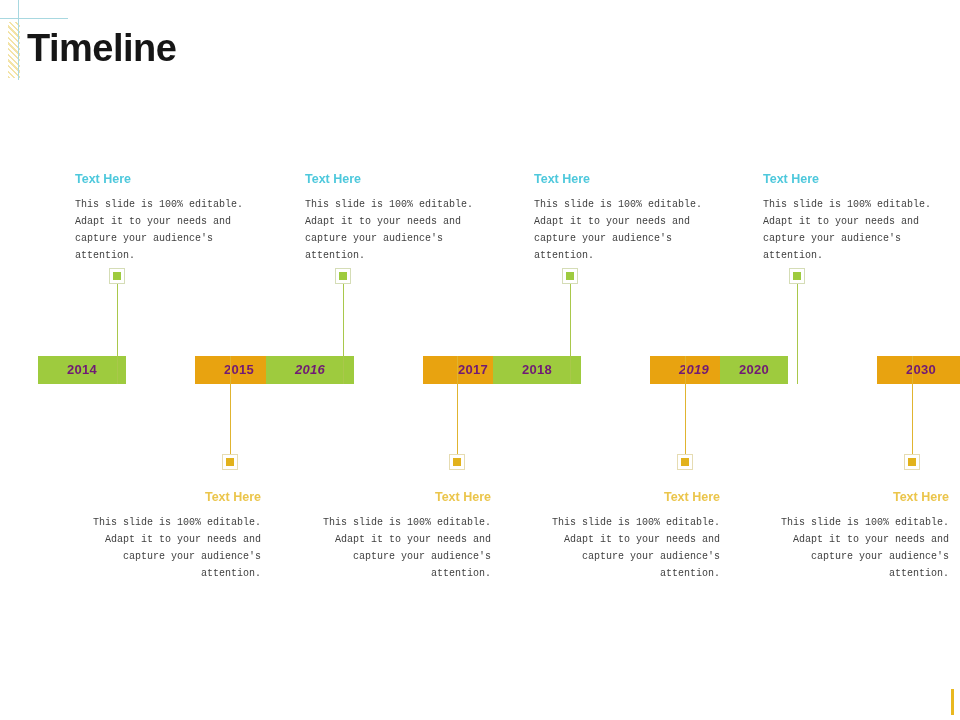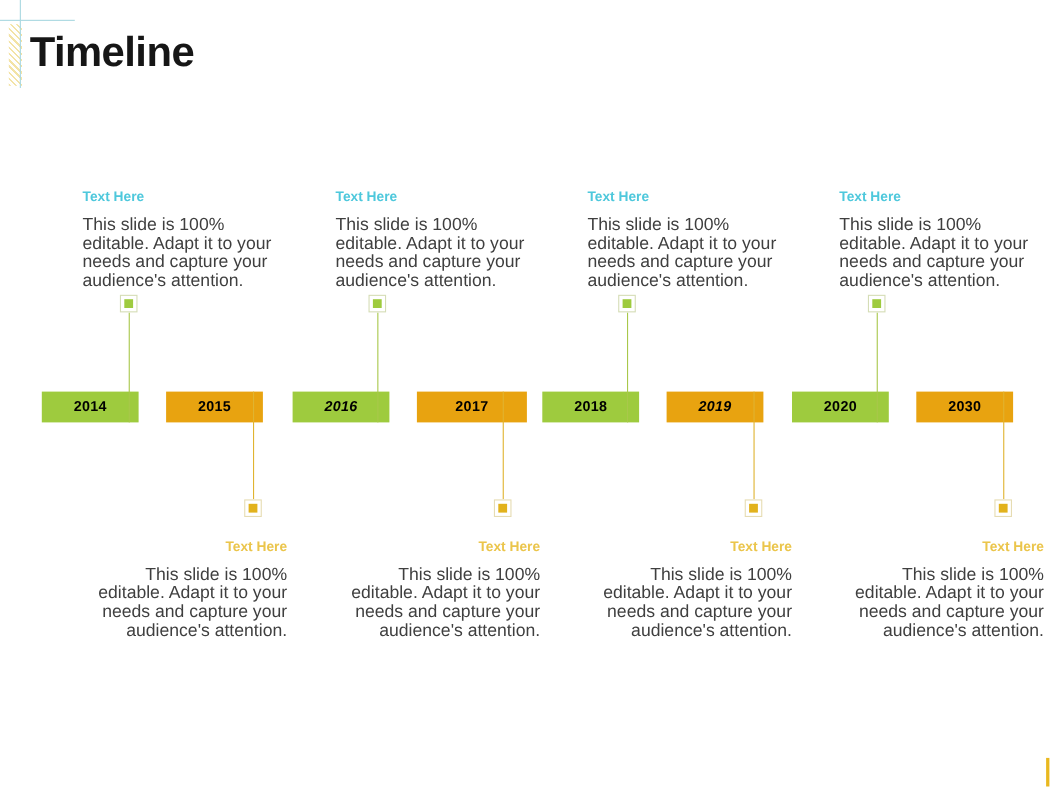--- a/index.html
+++ b/index.html
@@ -75,27 +75,27 @@
     width: 960px;
     height: 720px;
   }
 
   .year-bar {
     position: absolute;
     top: 356px;
     height: 28px;
     line-height: 28px;
     text-align: center;
-    color: #000000;
+    color: #701a75;
     font-size: 13px;
     font-weight: bold;
     letter-spacing: 0.3px;
   }
   .year-bar.green  { background: #9ECB3E; }
-  .year-bar.orange { background: #E8A310; }
+  .year-bar.orange { background: #E8A310; margin-left: 44px; }
 
   
   .stem {
     position: absolute;
     width: 1px;
   }
   .stem.green  { background: #A9C84B; }
   .stem.orange { background: #E0B430; }
 
   
@@ -125,44 +125,45 @@
   }
   .tb-heading {
     font-size: 12.5px;
     font-weight: bold;
     margin: 0 0 9px 0;
     line-height: 15px;
   }
   .tb-heading.teal { color: #4EC8DC; }
   .tb-heading.gold { color: #EBC54B; }
   .tb-body {
-    font-size: 16px;
+    font-size: 10px;
     color: #3f3f3f;
     line-height: 17px;
     margin: 0;
+    font-family: Liberation Mono, monospace;
   }
   .text-block.top    { top: 172px; text-align: left; }
   .text-block.bottom { top: 490px; text-align: right; }
 </style>
 </head>
 <body>
 
 <div id="title-deco-hatch"></div>
 <div id="title-deco-vline"></div>
 <div id="title-deco-hline"></div>
 <div id="page-title">Timeline</div>
 
 <div id="timeline-stage">
     <div class="year-bar green" style="left: 38px; width: 88px;">2014</div>
     <div class="year-bar orange" style="left: 151px; width: 88px;">2015</div>
     <div class="year-bar green" style="left: 266px; width: 88px; font-style: italic;">2016</div>
     <div class="year-bar orange" style="left: 379px; width: 100px;">2017</div>
     <div class="year-bar green" style="left: 493px; width: 88px;">2018</div>
     <div class="year-bar orange" style="left: 606px; width: 88px; font-style: italic;">2019</div>
-    <div class="year-bar green" style="left: 720px; width: 88px;">2020</div>
+    <div class="year-bar green" style="left: 720px; width: 68px;">2020</div>
     <div class="year-bar orange" style="left: 833px; width: 88px;">2030</div>
     <div class="stem green" style="left: 117px; top: 284px; height: 100px;"></div>
     <div class="node green" style="left: 109px; top: 268px;">
       <i></i>
     </div>
     <div class="text-block top" style="left: 75px;">
       <div class="tb-heading teal">Text Here</div>
       <div class="tb-body">This slide is 100% editable. Adapt it to your needs and capture your audience's attention.</div>
     </div>
     <div class="stem green" style="left: 343px; top: 284px; height: 100px;"></div>

